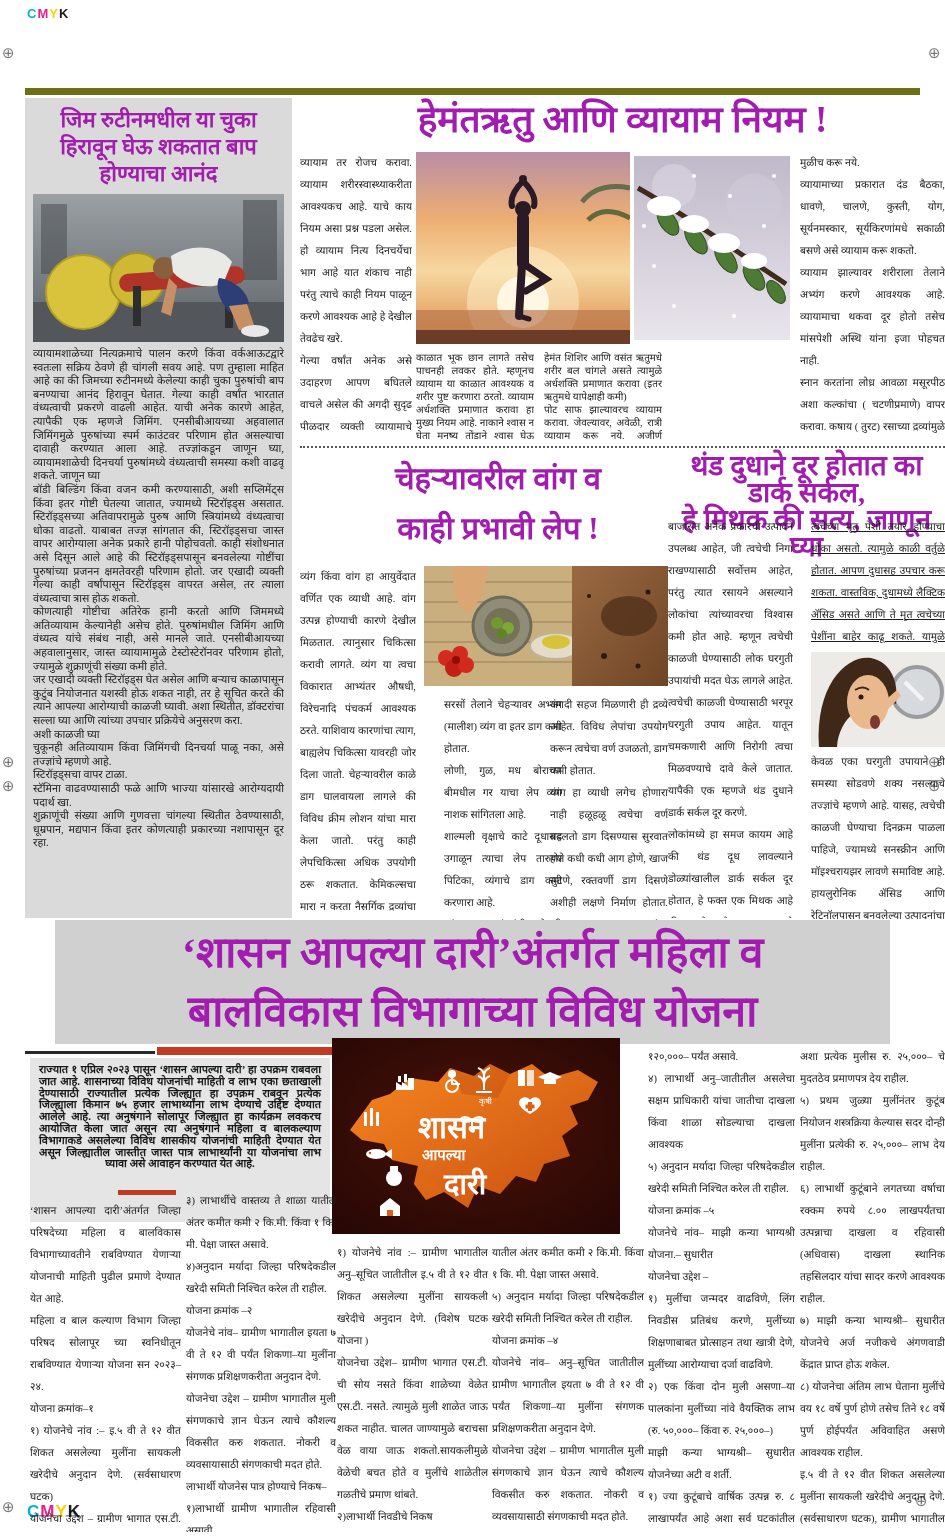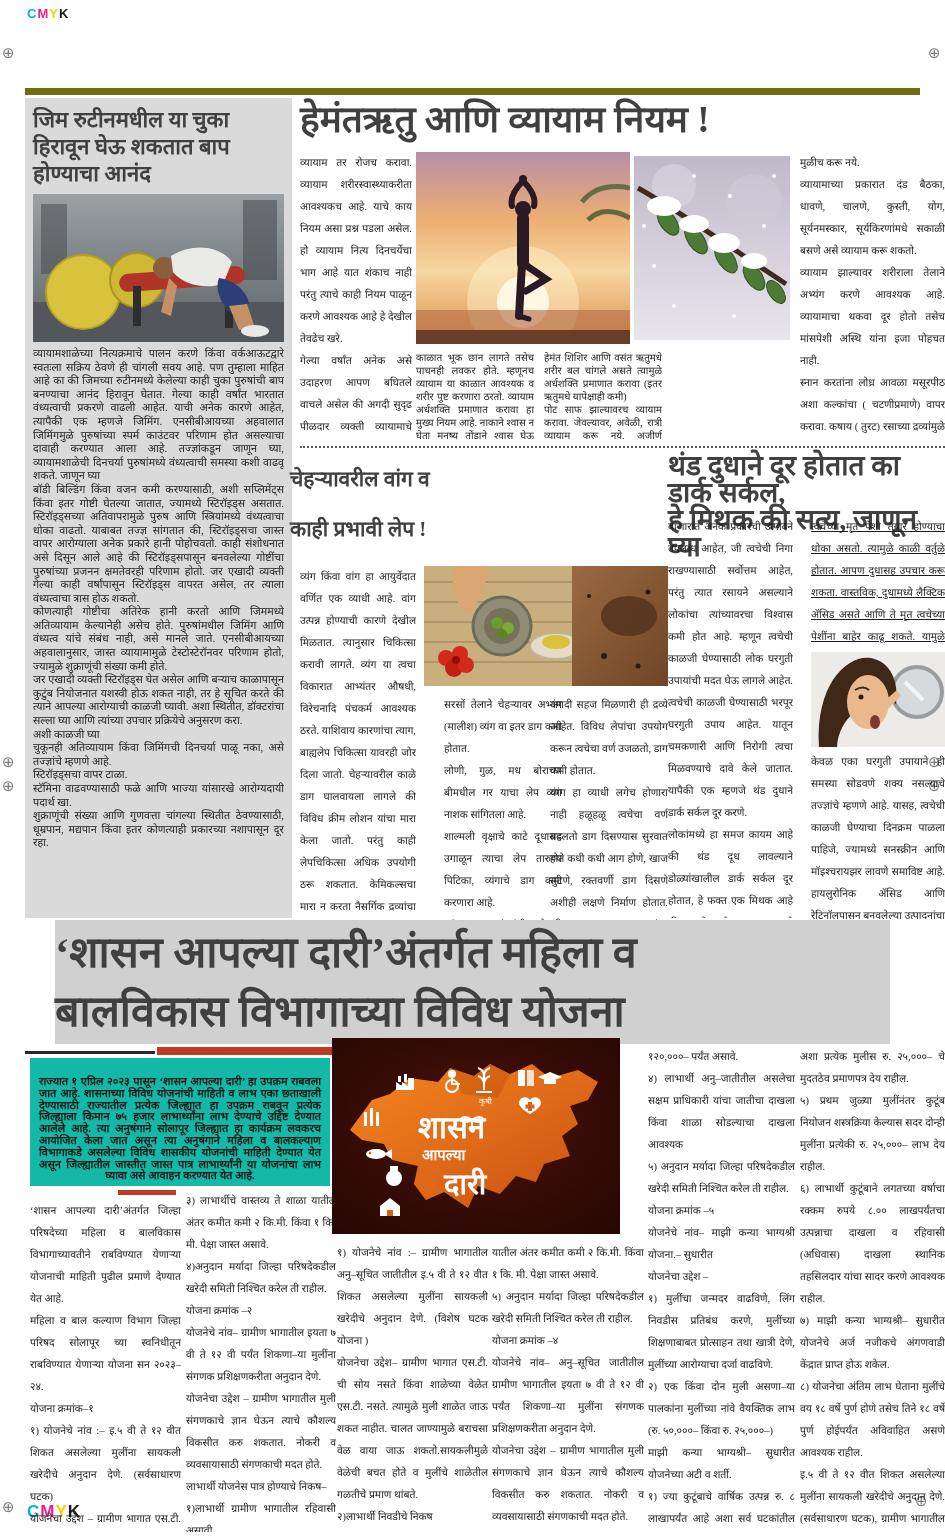--- a/index.html
+++ b/index.html
@@ -14,55 +14,55 @@
   .masthead{position:absolute;left:25px;top:24px;width:895px;height:62px;background:#d2d2d2;
             display:flex;align-items:flex-end;padding:0;box-sizing:border-box;}
   .mast-title{font-size:41px;font-weight:bold;color:#0d0d0d;line-height:1;margin:0 0 7px 12px;
               text-shadow:1px 1px 0 #888;}
   .mast-tag{font-size:13px;font-weight:bold;color:#222;margin:0 0 10px 10px;}
   .mast-date{font-size:20px;font-weight:bold;color:#0d0d0d;margin:0 14px 11px auto;}
   .rule-olive{position:absolute;left:25px;top:88px;width:895px;height:7px;background:#6e6e12;}
   
   .jtxt{font-size:10.5px;line-height:22px;text-align:justify;white-space:pre-line;
         overflow:hidden;color:#1c1c1c;}
-  .headline{font-weight:bold;color:#404040;}
+  .headline{font-weight:bold;color:#a21caf;text-align:center;}
   
   .gym{position:absolute;left:25px;top:98px;width:267px;height:820px;background:#dadada;
        box-sizing:border-box;padding:6px 8px;overflow:hidden;}
   .gym-headline{font-size:22px;line-height:27px;margin:2px 0 7px 0;}
   .gym-body{height:576px;}
   
   .ex-headline{position:absolute;left:300px;top:94px;width:645px;height:54px;font-size:37px;line-height:52px;}
   .ex-row{position:absolute;left:300px;top:152px;width:645px;height:290px;display:flex;gap:4px;}
   .ex-left{width:112px;height:290px;}
   .ex-mid{width:376px;}
   .ex-imgs{display:flex;gap:4px;}
   .ex-botcols{display:flex;gap:10px;margin-top:7px;}
   .ex-botcol{width:118px;height:88px;}
   .ex-right{width:145px;height:290px;margin-left:4px;}
   .dotted{position:absolute;left:300px;top:446px;width:645px;border-top:2px dotted #555;}
   
-  .lep-headline{position:absolute;left:290px;top:454px;width:360px;height:106px;font-size:21px;line-height:50px;}
+  .lep-headline{position:absolute;left:318px;top:454px;width:360px;height:106px;font-size:31px;line-height:50px;}
   .lep-left{position:absolute;left:300px;top:566px;width:116px;height:352px;}
   .lep-img{position:absolute;left:424px;top:566px;}
   .lep-mid{position:absolute;left:444px;top:694px;width:118px;height:226px;}
   .lep-right{position:absolute;left:550px;top:694px;width:118px;height:226px;}
   
   .dc-headline{position:absolute;left:668px;top:452px;width:277px;height:58px;font-size:28px;line-height:27px;white-space:pre-line;}
   .dc-cols{position:absolute;left:668px;top:516px;width:277px;height:402px;display:flex;gap:18px;}
   .dc-col{width:134px;height:402px;}
   .dc-img{margin:6px 0 4px 0;}
   
   .sch-headline{position:absolute;left:55px;top:920px;width:835px;height:124px;background:#d0d0d0;
                 font-size:43px;line-height:59px;padding-top:3px;box-sizing:border-box;}
   .sch-rule-k{position:absolute;left:25px;top:1051px;width:130px;height:3px;background:#2a2a2a;}
   .sch-rule-r{position:absolute;left:157px;top:1047px;width:182px;height:8px;background:#c23a22;}
   .sch-rule-g{position:absolute;left:341px;top:1052px;width:279px;height:1px;background:#9a9a9a;}
-  .sch-intro{position:absolute;left:30px;top:1058px;width:300px;height:128px;background:#14b8a6;
-             box-sizing:border-box;padding:18px 9px;font-size:11px;line-height:11.8px;font-weight:bold;
+  .sch-intro{position:absolute;left:30px;top:1058px;width:300px;height:164px;background:#e5e5e5;
+             box-sizing:border-box;padding:6px 9px;font-size:11px;line-height:11.8px;font-weight:bold;
              text-align:justify;text-align-last:center;overflow:hidden;color:#1a1a1a;}
   .sch-div2{position:absolute;left:118px;top:1190px;width:58px;height:5px;background:#c23a22;}
   .sch-col{position:absolute;overflow:hidden;}
   .byline-box{float:right;width:92px;height:74px;background:#000;color:#fff;margin:3px 0 3px 5px;
               text-align:center;font-size:21px;line-height:26px;font-weight:bold;padding-top:9px;
               box-sizing:border-box;white-space:normal;}
   svg{display:block;}
 </style>
 </head>
 <body>

